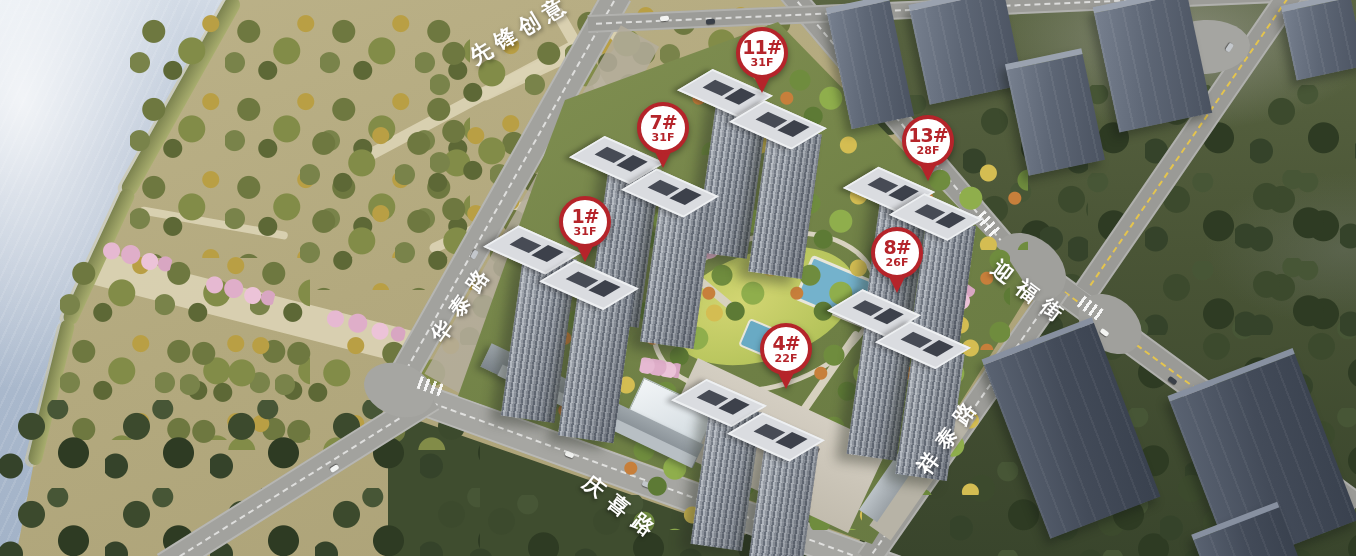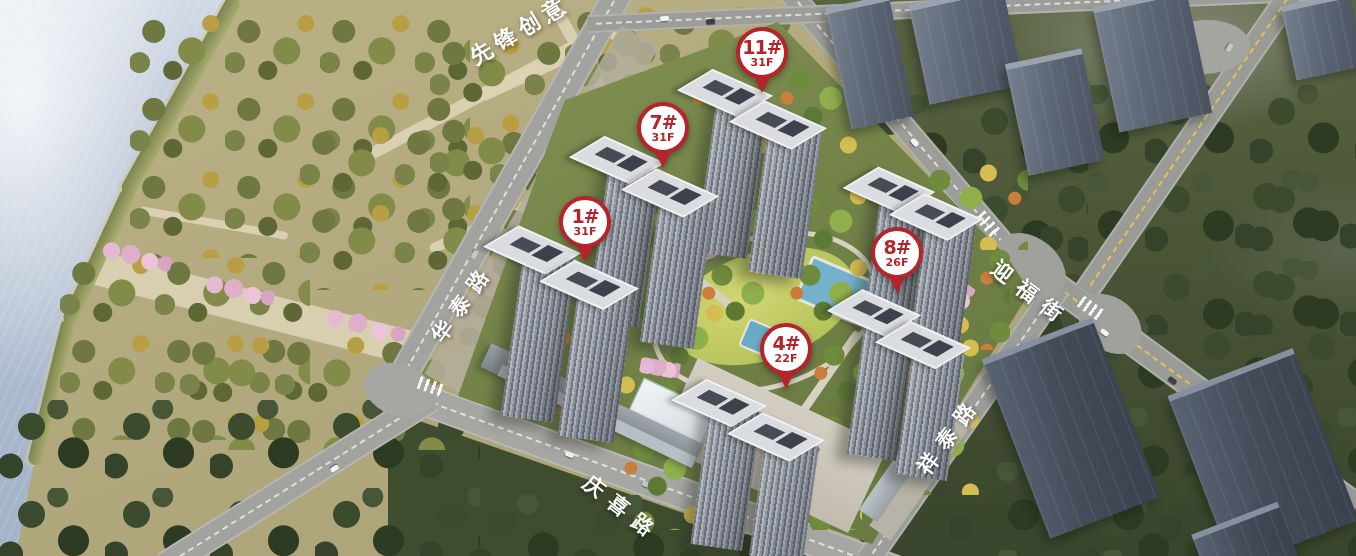--- a/index.html
+++ b/index.html
@@ -281,20 +281,27 @@
     </div>
     <div class="pin-tail"></div>
   </div>
   <div class="pin" style="left:734px;top:27px;">
     <div class="pin-head">
       <div class="pin-num">11#</div>
       <div class="pin-floor">31F</div>
     </div>
     <div class="pin-tail"></div>
   </div>
+  <div class="pin" style="left:900px;top:115px;">
+    <div class="pin-head">
+      <div class="pin-num">13#</div>
+      <div class="pin-floor">28F</div>
+    </div>
+    <div class="pin-tail"></div>
+  </div>
   <div class="pin" style="left:869px;top:227px;">
     <div class="pin-head">
       <div class="pin-num">8#</div>
       <div class="pin-floor">26F</div>
     </div>
     <div class="pin-tail"></div>
   </div>
   <div class="pin" style="left:758px;top:323px;">
     <div class="pin-head">
       <div class="pin-num">4#</div>

